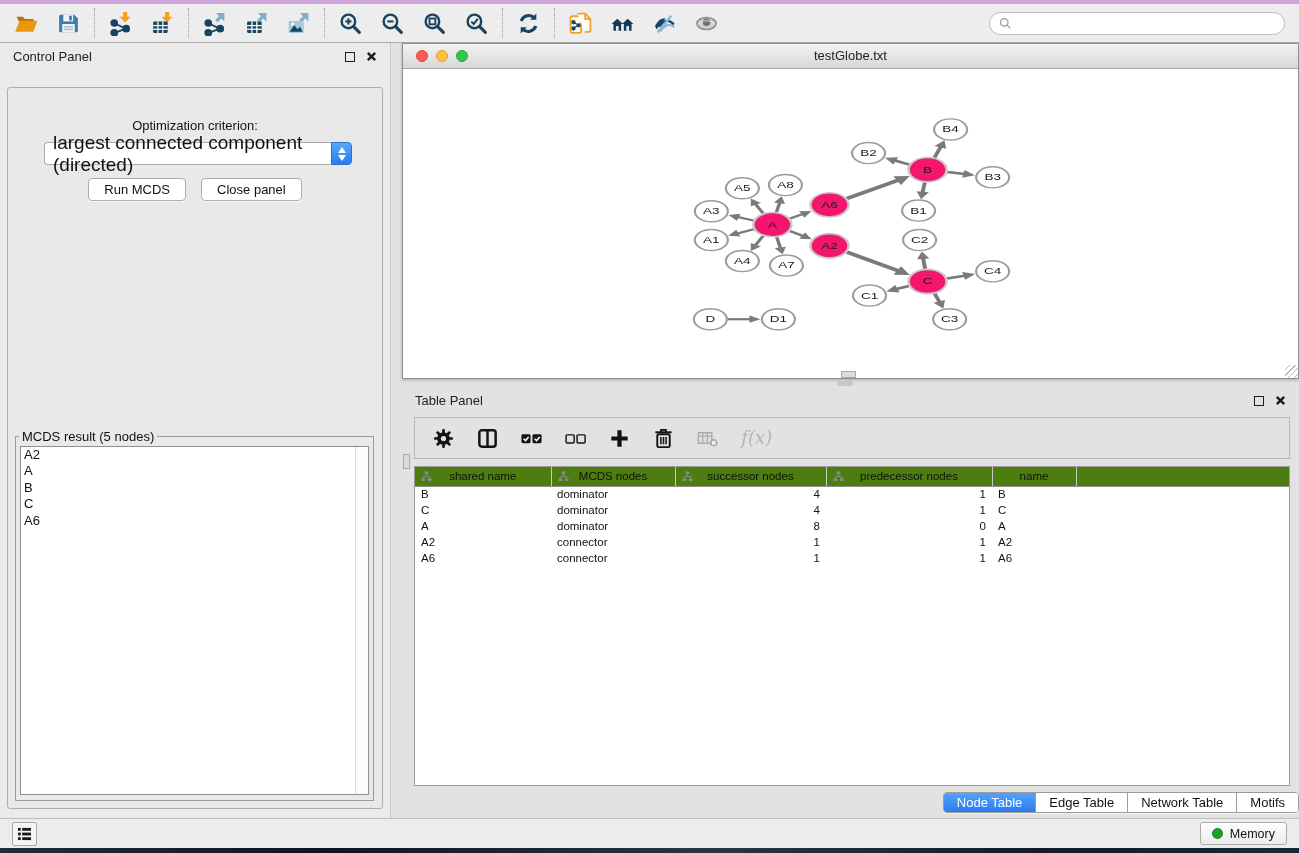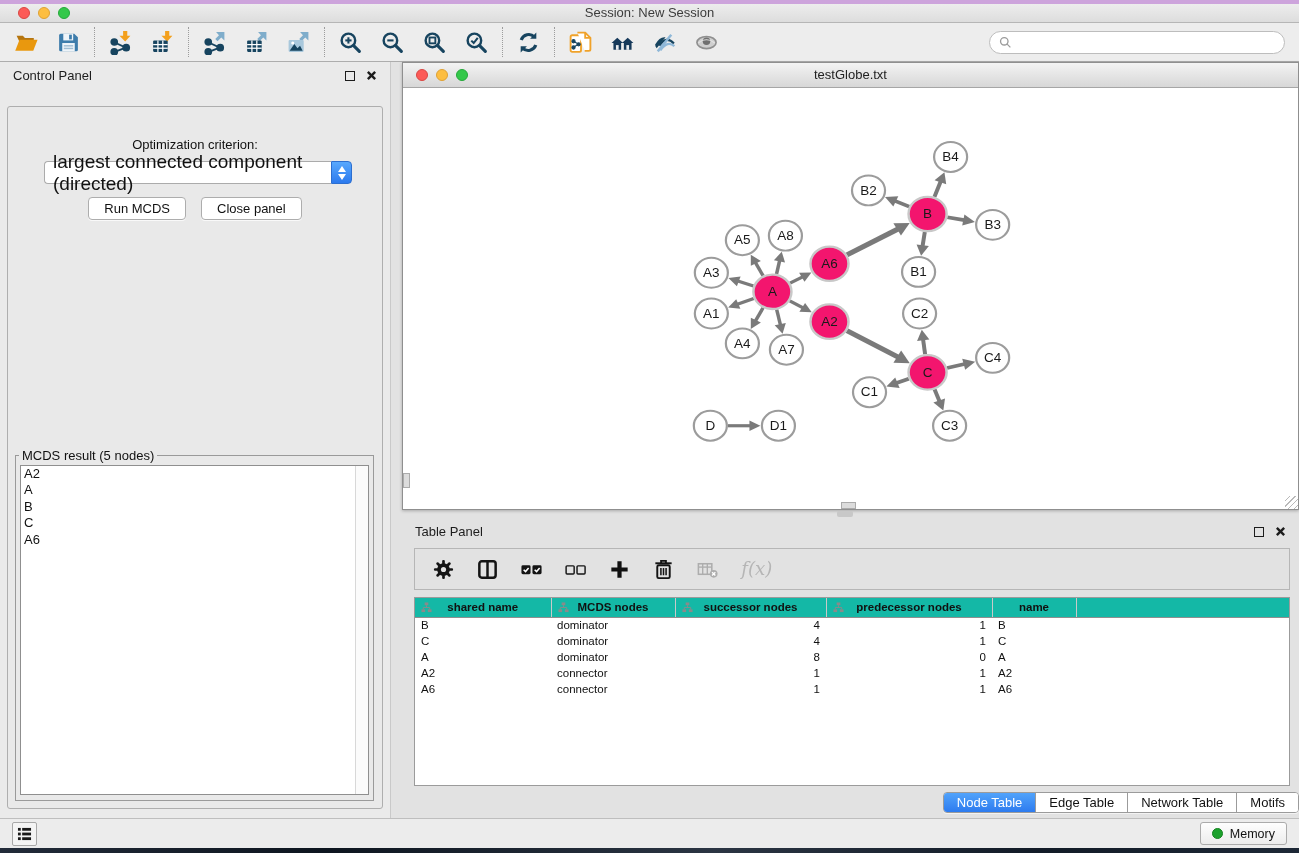--- a/index.html
+++ b/index.html
@@ -58,42 +58,42 @@
   .mcds-fieldset { position:absolute; left:7px; right:8px; top:341px; bottom:7px;
     border:1px solid #9a9a9a; padding:0; }
   .mcds-fieldset legend { font-size:13px; color:#111; margin-left:3px; padding:0 3px; }
   .mcds-list { position:absolute; left:4px; right:4px; top:2px; bottom:5px; background:#fff;
     border:1px solid #8f8f8f; overflow:hidden; }
   .mcds-scroll { position:absolute; right:0; top:0; bottom:0; width:13px; background:#fbfbfb; border-left:1px solid #d8d8d8; }
   .mcds-item { font-size:13px; line-height:16.4px; padding-left:3px; color:#111; }
 
   
   #right-col { flex:1; display:flex; flex-direction:column; padding-left:11px; min-width:0; }
-  #net-window { height:448px; flex:none; border:1px solid #8f8f8f; background:#fff; display:flex; flex-direction:column;
+  #net-window { height:336px; flex:none; border:1px solid #8f8f8f; background:#fff; display:flex; flex-direction:column;
     box-shadow:0 1px 3px rgba(0,0,0,.25);gap:40px; }
   .net-titlebar { height:25px; flex:none; background:linear-gradient(#f3f3f3,#d7d7d7); border-bottom:1px solid #a6a6a6;
     position:relative; text-align:center; font-size:13px; line-height:24px; color:#222; }
   .net-titlebar .lights { top:6px; left:13px; }
   .net-canvas { flex:1; position:relative; background:#fff; min-height:0; }
   .net-canvas svg { position:absolute; inset:0; width:100%; height:100%; }
   .nub-left { position:absolute; left:0; top:345px; width:7px; height:15px; background:#dcdcdc; border:1px solid #ababab; }
   .nub-bottom { position:absolute; left:438px; bottom:0; width:15px; height:7px; background:#dcdcdc; border:1px solid #ababab; }
   .resize-grip { position:absolute; right:0; bottom:0; width:13px; height:13px;
     background:repeating-linear-gradient(135deg,transparent 0 3px,#b9b9b9 3px 4px); }
 
   
   #table-panel { margin-top:8px; flex:1; display:flex; flex-direction:column; position:relative; min-height:0; }
   .splitter-handle { position:absolute; top:-7px; left:435px; width:16px; height:6px; background:#c8c8c8; border-radius:2px; }
   .tp-toolbar { margin:3px 9px 0 12px; height:42px; flex:none; background:#e2e2e2; border:1px solid #b6b6b6;
     display:flex; align-items:center; gap:21px; padding:0 17px; }
   .tp-toolbar .ticon { width:23px; height:23px; }
   .tp-table-wrap { margin:7px 9px 0 12px; flex:1; background:#fff; border:1px solid #9b9b9b; overflow:hidden; min-height:0; }
   table.datatable { width:100%; border-collapse:collapse; table-layout:fixed; font-size:11.5px; color:#111; }
-  table.datatable th { height:19px; background:#14b8a6; border-bottom:1px solid #8f8f8f; border-right:1px solid #c9c9c9;
-    font-weight:bold; text-align:center; position:relative; padding:0 4px; overflow:hidden; white-space:nowrap; }
+  table.datatable th { height:19px; background:#4d7c0f; border-bottom:1px solid #8f8f8f; border-right:1px solid #c9c9c9;
+    font-weight:normal; text-align:center; position:relative; padding:0 4px; overflow:hidden; white-space:nowrap; }
   table.datatable th.nosep { border-right:none; }
   table.datatable th .hicon { position:absolute; left:6px; top:4px; }
   table.datatable td { height:16px; padding:0 6px; white-space:nowrap; overflow:hidden; }
   td.al { text-align:left; padding-left:8px; }
   td.ar { text-align:right; padding-right:14px; }
   td.an { text-align:left; padding-left:12px; }
   .tp-tabs { height:32px; flex:none; display:flex; justify-content:flex-end; align-items:center; }
 
   
   #statusbar { height:30px; flex:none; background:#ececec; border-top:1px solid #bebebe;
@@ -105,28 +105,20 @@
   .memory-dot { width:11px; height:11px; border-radius:50%; background:#1ca12d; border:1px solid #13831f; }
 </style>
 </head>
 <body>
 
 <div id="desktop-top"></div>
 <div id="desktop-bottom"></div>
 
 <div id="app">
 
-  <div id="titlebar">
-    <div class="lights">
-      <span class="light red"></span>
-      <span class="light yellow"></span>
-      <span class="light green"></span>
-    </div>
-    <span>Session: New Session</span>
-  </div>
 
   <div id="toolbar">
     <div class="tgroup">
       <svg class="ticon" viewBox="0 0 24 24">
         <path d="M2.5 5.5 h6 l2 2.2 h8.5 v3 h-14 z" fill="#b5750f"></path>
         <path d="M1.2 20 L5.3 9.3 h17.3 L18.5 20 z" fill="#e9980e"></path>
       </svg>
       <svg class="ticon" viewBox="0 0 24 24">
         <path d="M3 5 q0-1.5 1.5-1.5 h13 L21 7 v12 q0 1.5-1.5 1.5 h-15 Q3 20.5 3 19 z" fill="#3d7cab"></path>
         <rect x="7" y="3.5" width="9.5" height="6.5" fill="#eef4f9"></rect>

